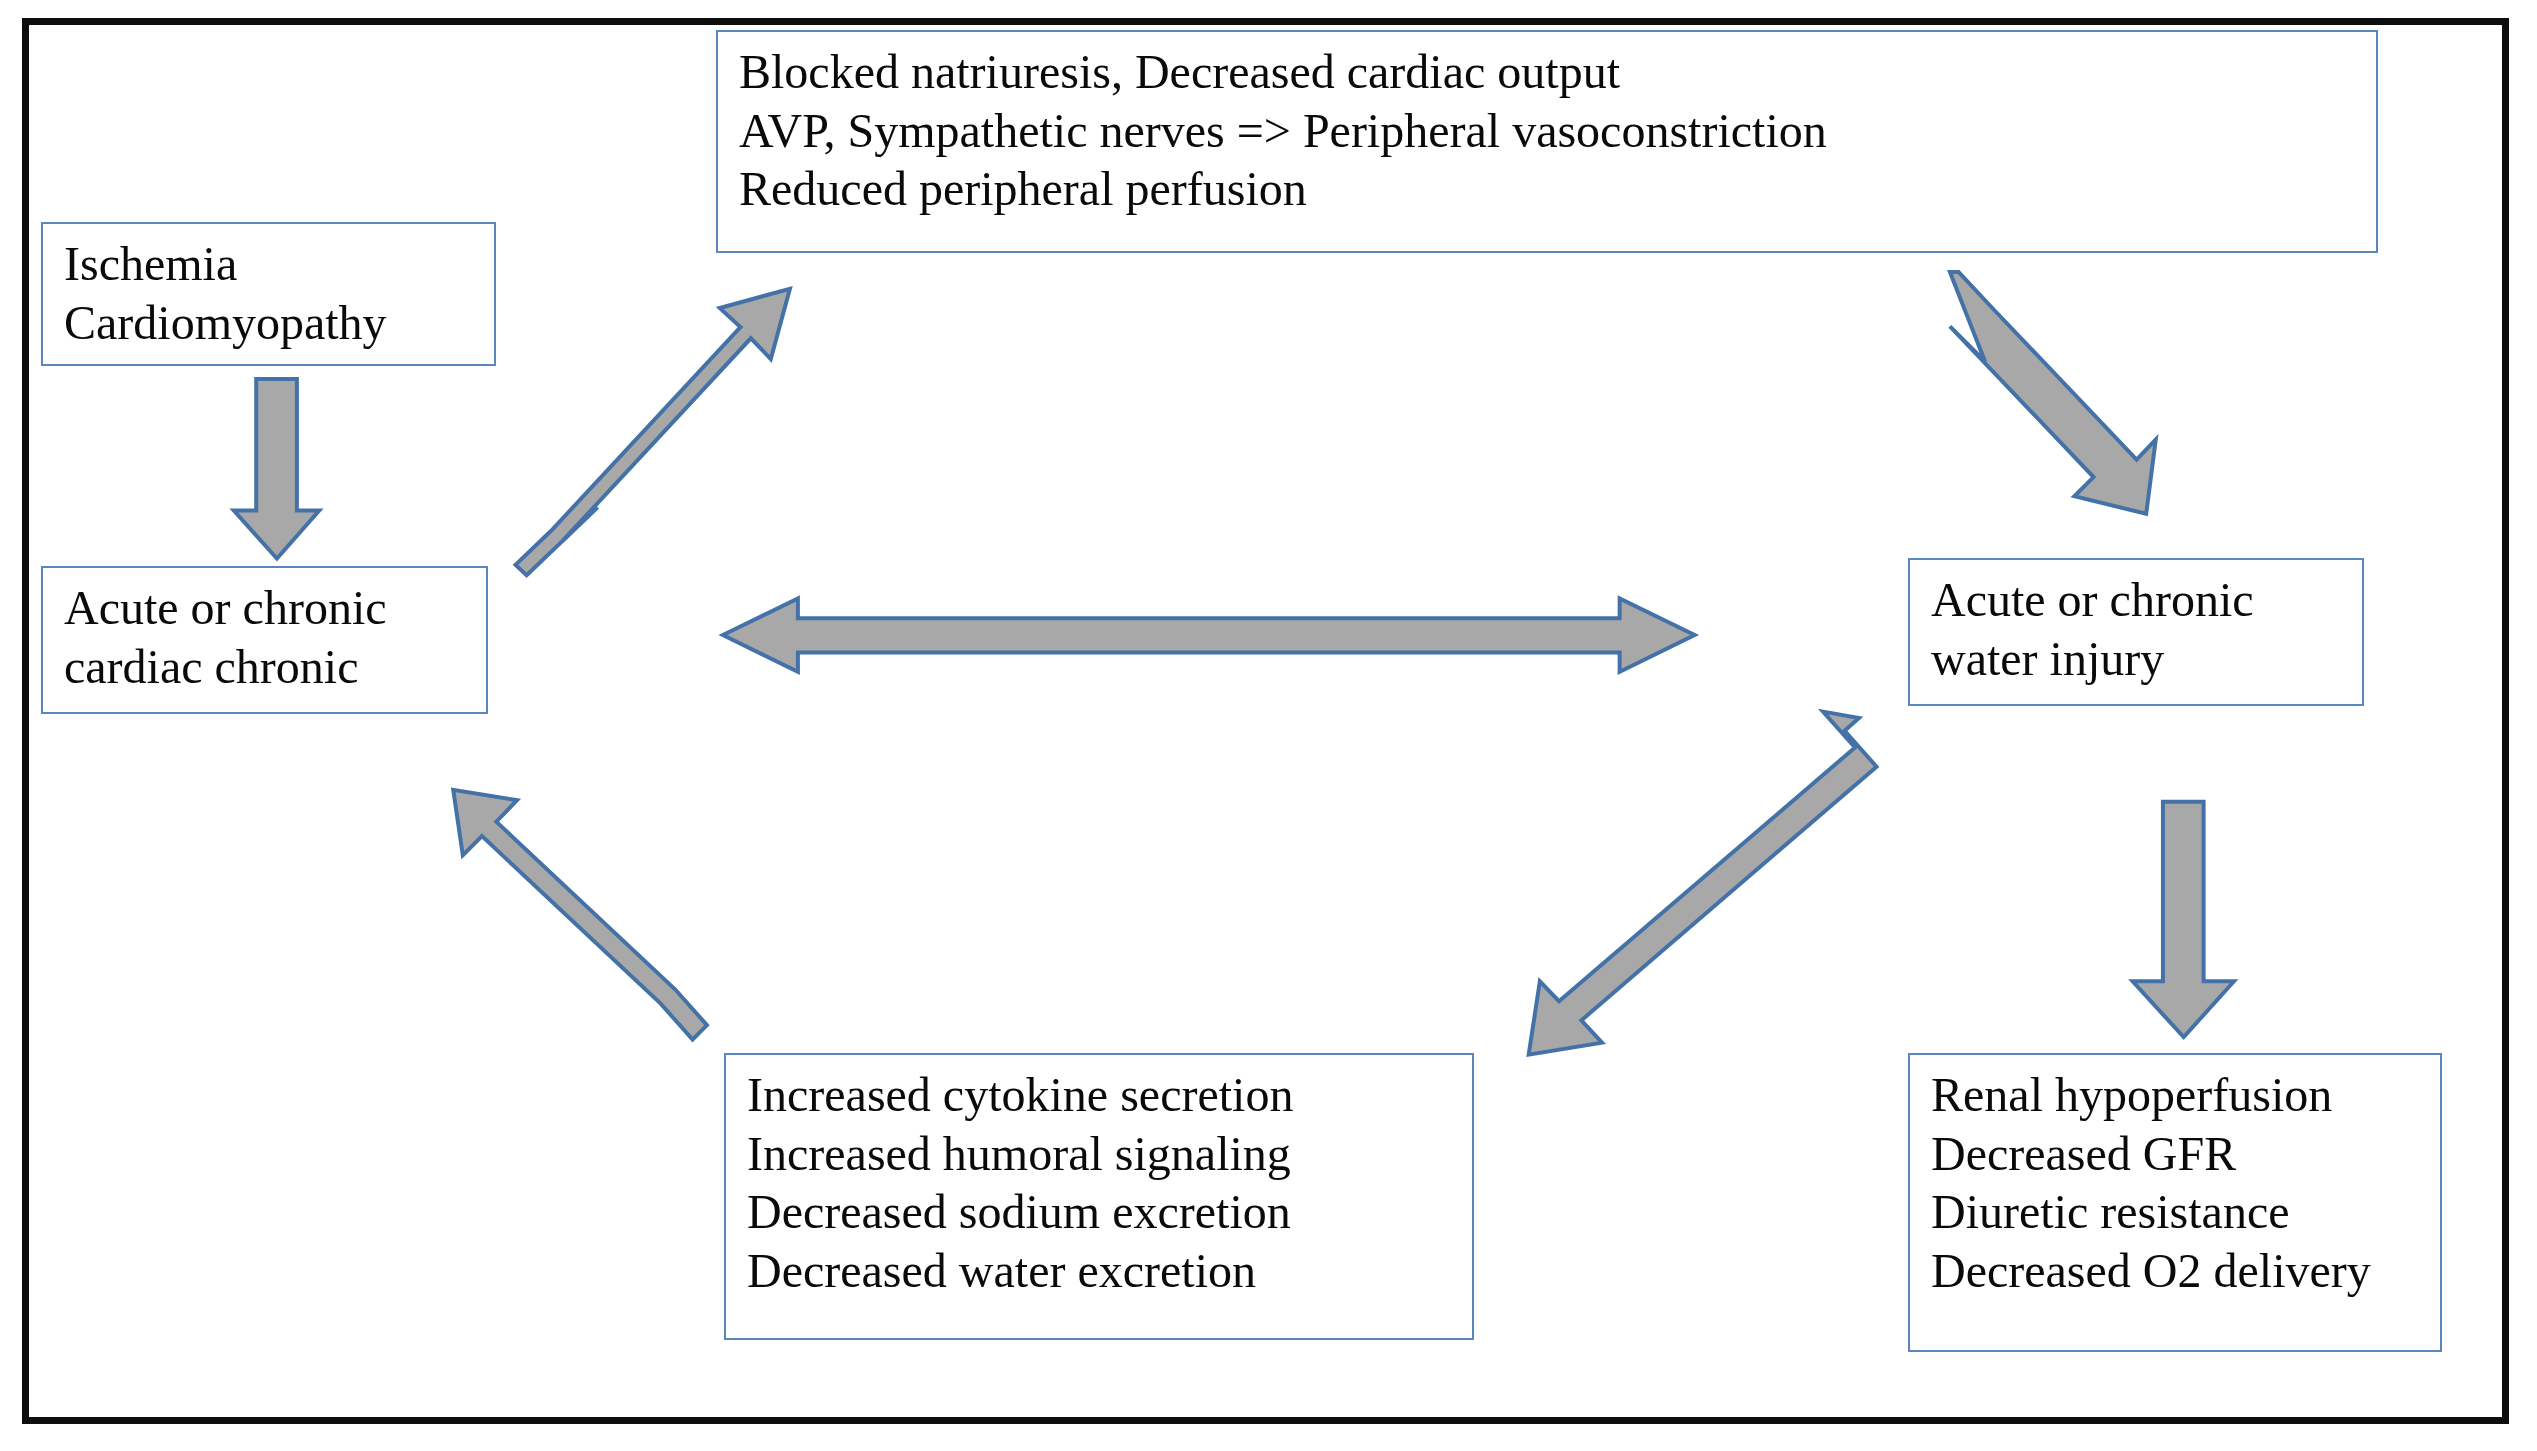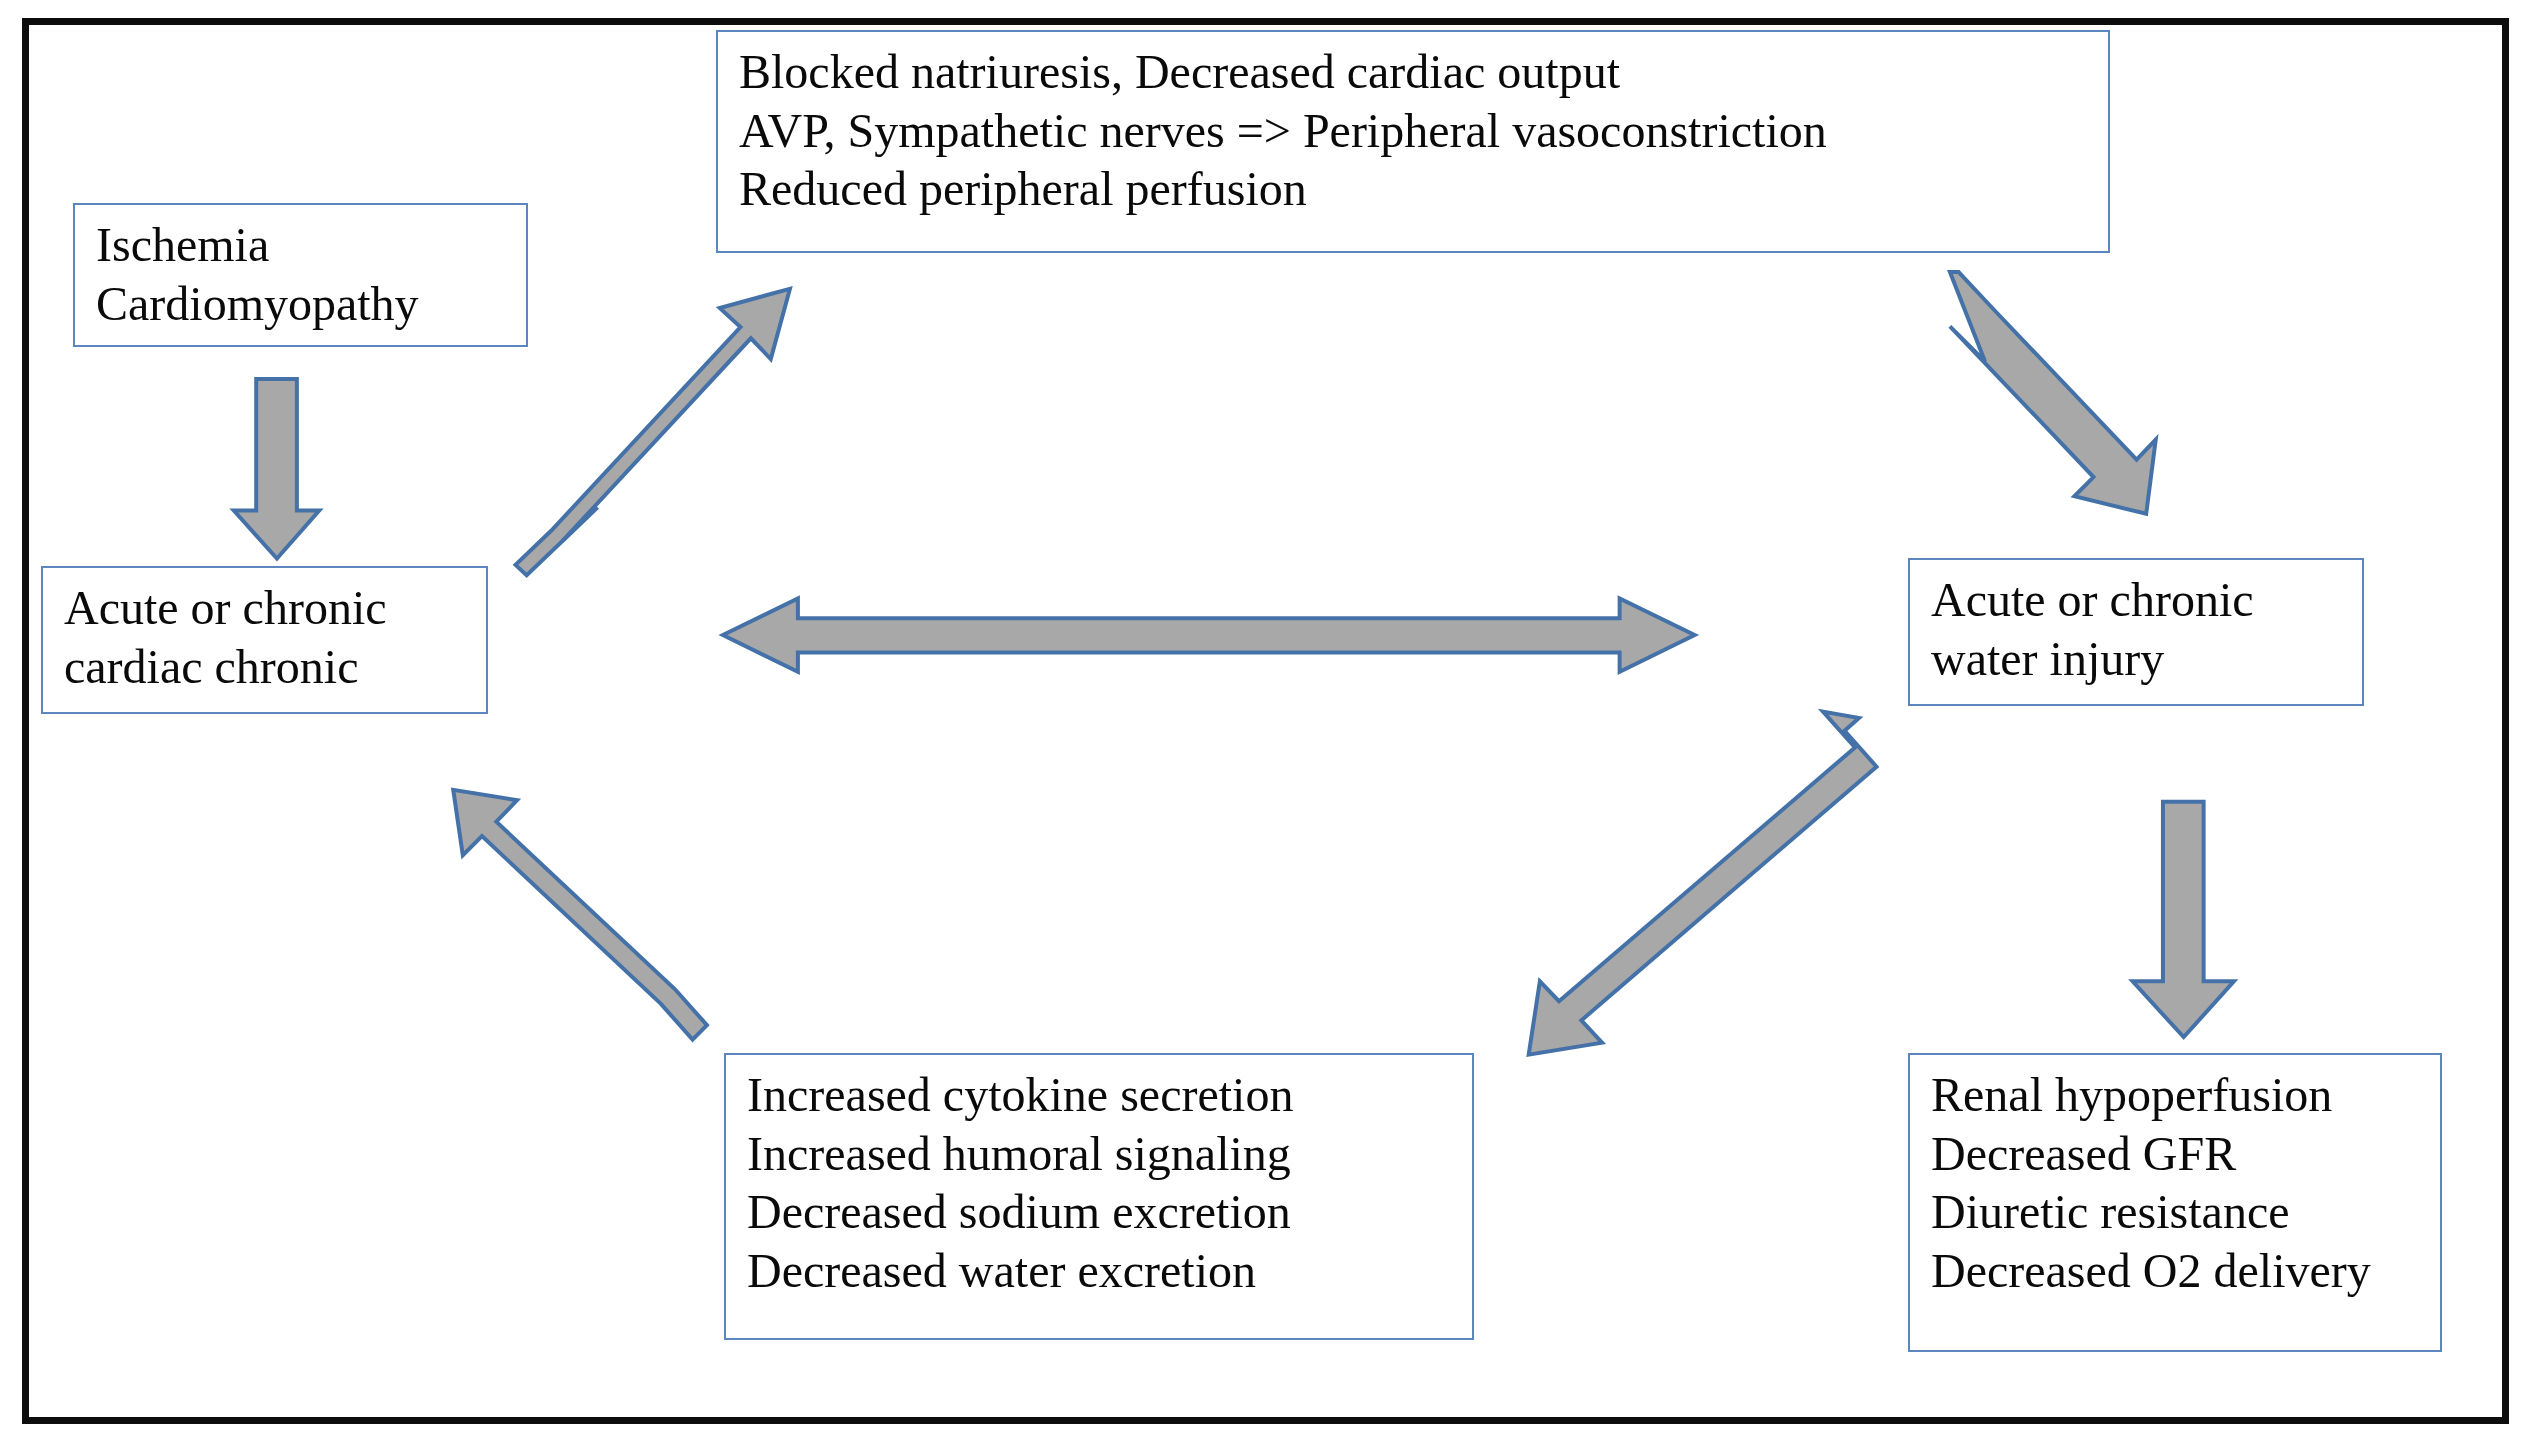--- a/index.html
+++ b/index.html
@@ -34,23 +34,23 @@
     box-sizing: border-box;
     color: #0a0a0a;
     font-size: 48px;
     line-height: 1.22;
     padding: 11.2px 0 11.2px 21px;
     white-space: nowrap;
   }
   .box .line {
     display: block;
   }
-  #box-ischemia      { left: 41px;   top: 203px;  width: 455px;  height: 144px; margin-left: 32px; }
+  #box-ischemia      { left: 41px;   top: 222px;  width: 455px;  height: 144px; }
   #box-cardiac       { left: 41px;   top: 566px;  width: 447px;  height: 148px; }
-  #box-top           { left: 716px;  top: 30px;   width: 1394px; height: 223px; }
+  #box-top           { left: 716px;  top: 30px;   width: 1662px; height: 223px; }
   #box-kidney        { left: 1908px; top: 558px;  width: 456px;  height: 148px; }
   #box-cytokine      { left: 724px;  top: 1053px; width: 750px;  height: 287px; font-family: Liberation Serif, serif; }
   #box-renal         { left: 1908px; top: 1053px; width: 534px;  height: 299px; }
 
   
   #arrows {
     position: absolute;
     left: 0; top: 0;
     width: 2538px;
     height: 1452px;

